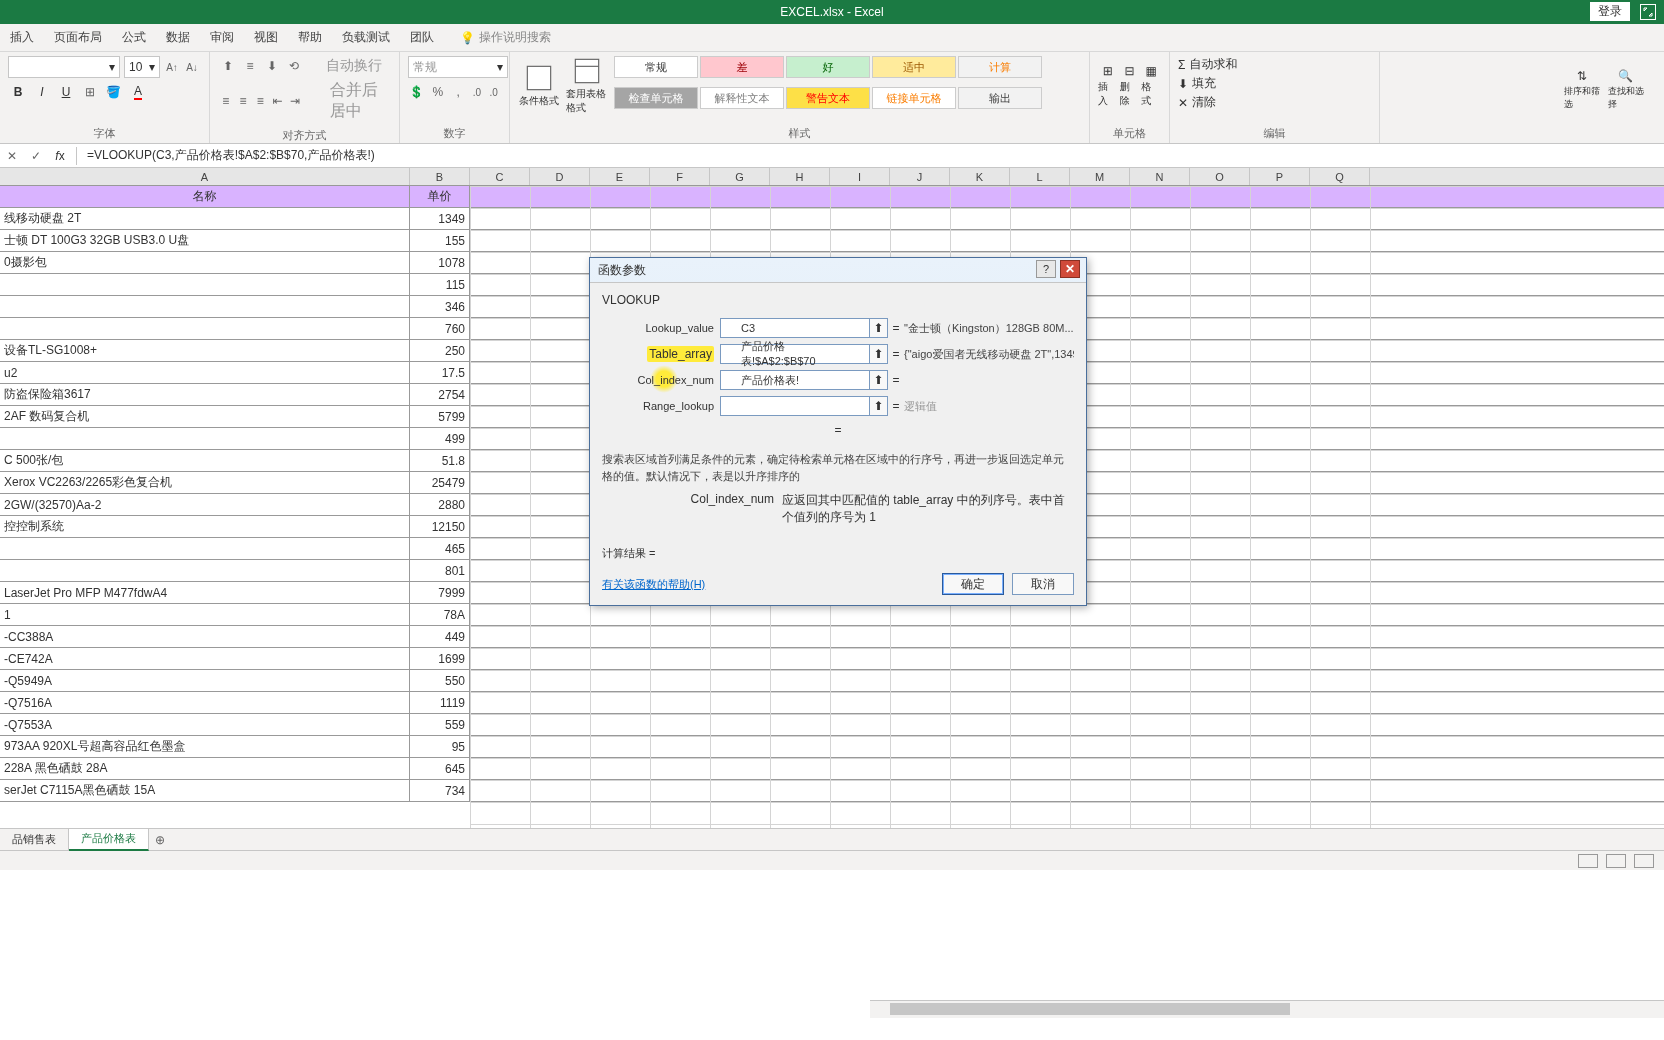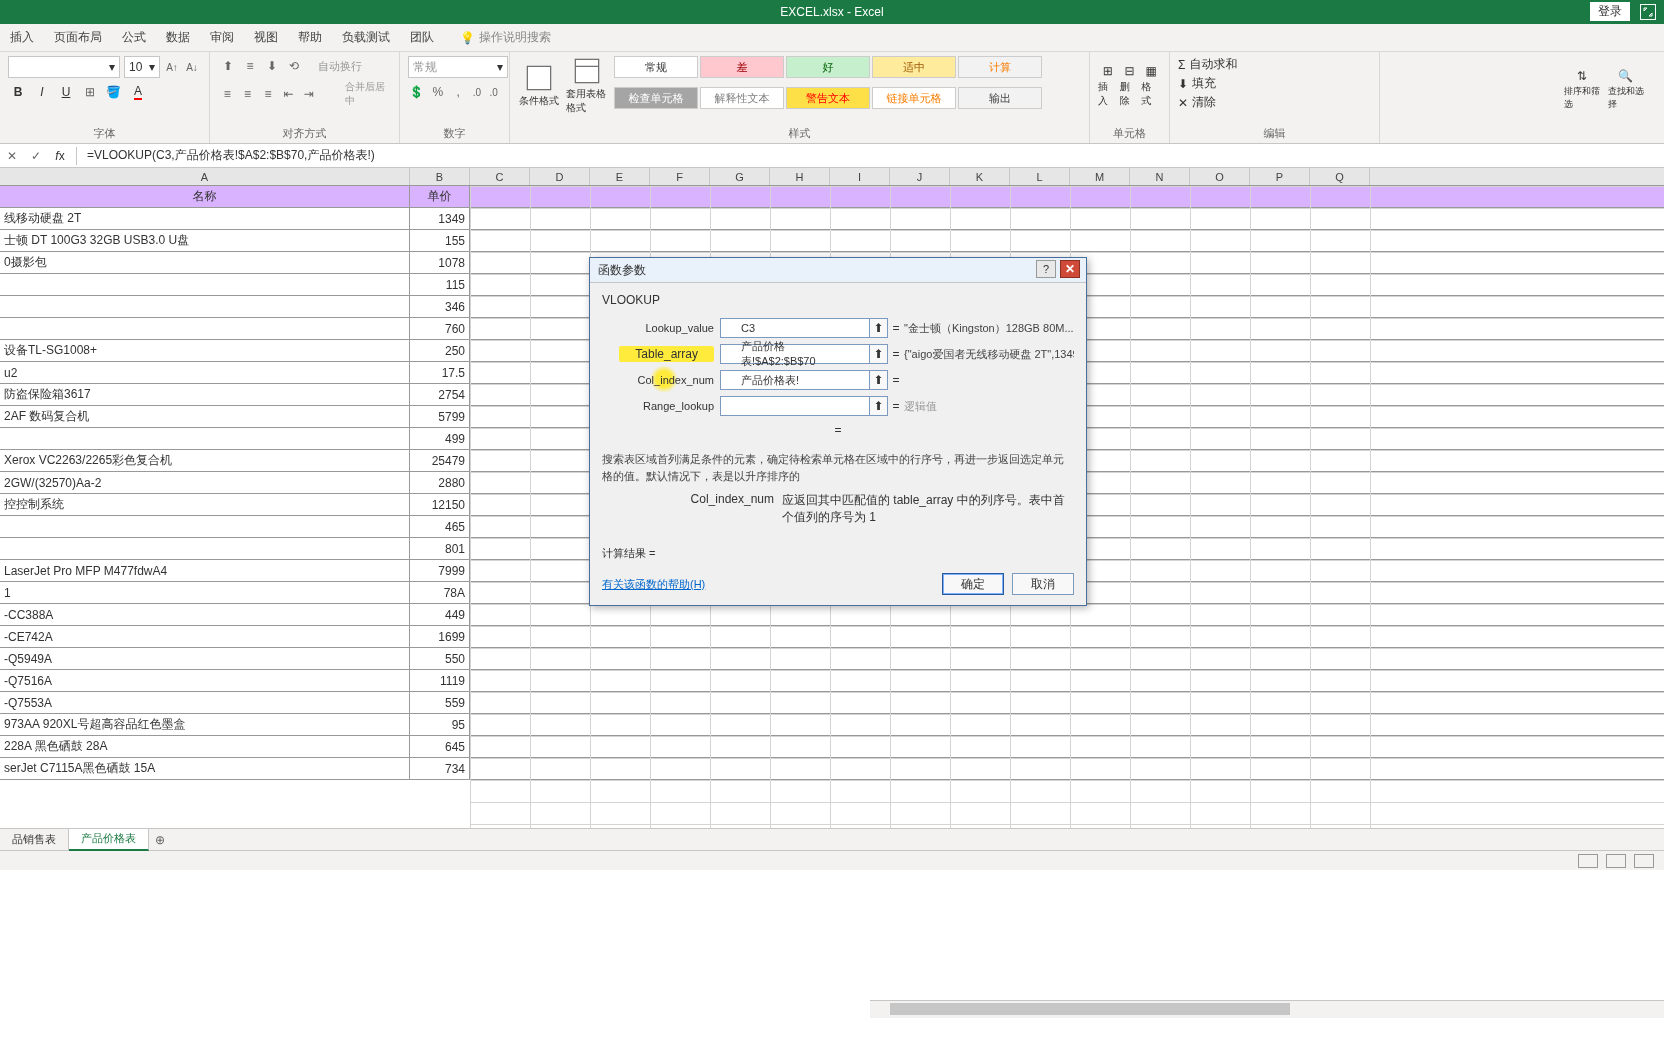--- a/index.html
+++ b/index.html
@@ -77,21 +77,21 @@
 .highlight{position:absolute;width:28px;height:28px;background:radial-gradient(circle,#ffeb3b 40%,rgba(255,235,59,0) 70%);border-radius:50%;pointer-events:none}
 .dlg-desc{font-size:11px;color:#444;margin:14px 0 8px;line-height:1.5}
 .dlg-param-desc{display:flex;font-size:11px;margin-bottom:20px}
 .dlg-param-desc .pname{width:180px;text-align:right;padding-right:8px}
 .dlg-calc{font-size:11px;margin-bottom:12px}
 .dlg-footer{display:flex;align-items:center;justify-content:space-between}
 .dlg-link{color:#0066cc;text-decoration:underline;font-size:11px;cursor:pointer}
 .dlg-buttons{display:flex;gap:8px}
 .dlg-btn{width:62px;height:22px;border:1px solid #7a9ac0;background:#f8f8f8;cursor:pointer;font-size:12px}
 .dlg-btn.primary{border:1px solid #2a5a9c;box-shadow:0 0 0 1px #7ab0ff inset}
-.label-hl{background:#ffeb3b;border-radius:2px;padding:1px 16px}
+.label-hl{background:#ffeb3b;border-radius:2px;padding:1px 2px}
 </style>
 </head>
 <body>
 
 <div class="titlebar">
   <span class="title">EXCEL.xlsx - Excel</span>
   <span class="login">登录</span>
   <span class="winbtn">
       <svg width="10" height="10" viewBox="0 0 10 10">
         <path d="M1 4 L4 1 M1 1 L1 4 M6 9 L9 6 M9 9 L9 6 M9 9 L6 9 M1 1 L4 1" stroke-width="1" fill="none"></path>
@@ -146,29 +146,29 @@
     </div>
     <div class="group-label">字体</div>
   </div>
   <div class="group align-group">
     <div>
       <div class="align-row">
         <span class="icon-btn">⬆</span>
         <span class="icon-btn">≡</span>
         <span class="icon-btn">⬇</span>
         <span class="icon-btn">⟲</span>
-        <span style="margin-left:12px;color:#999;font-size:11px">自动换行</span>
+        <span style="margin-left:20px;color:#999;font-size:14px">自动换行</span>
       </div>
       <div class="align-row">
         <span class="icon-btn">≡</span>
         <span class="icon-btn">≡</span>
         <span class="icon-btn">≡</span>
         <span class="icon-btn">⇤</span>
         <span class="icon-btn">⇥</span>
-        <span style="margin-left:25px;color:#999;font-size:10px">合并后居中</span>
+        <span style="margin-left:25px;color:#999;font-size:16px">合并后居中</span>
       </div>
     </div>
     <div class="group-label">对齐方式</div>
   </div>
   <div class="group num-group">
     <div>
       <div class="font-select" style="width:100px">
           <span style="color:#999">常规</span>
           <span style="margin-left:auto">▾</span>
         </div>
@@ -330,20 +330,24 @@
         <div class="cell cA">防盗保险箱3617</div>
         <div class="cell cB">2754</div>
       </div>
       <div class="row">
         <div class="cell cA">2AF  数码复合机</div>
         <div class="cell cB">5799</div>
       </div>
       <div class="row">
         <div class="cell cA"></div>
         <div class="cell cB">499</div>
+      </div>
+      <div class="row">
+        <div class="cell cA">C 500张/包</div>
+        <div class="cell cB">51.8</div>
       </div>
       <div class="row">
         <div class="cell cA">Xerox VC2263/2265彩色复合机</div>
         <div class="cell cB">25479</div>
       </div>
       <div class="row">
         <div class="cell cA">2GW/(32570)Aa-2</div>
         <div class="cell cB">2880</div>
       </div>
       <div class="row">

